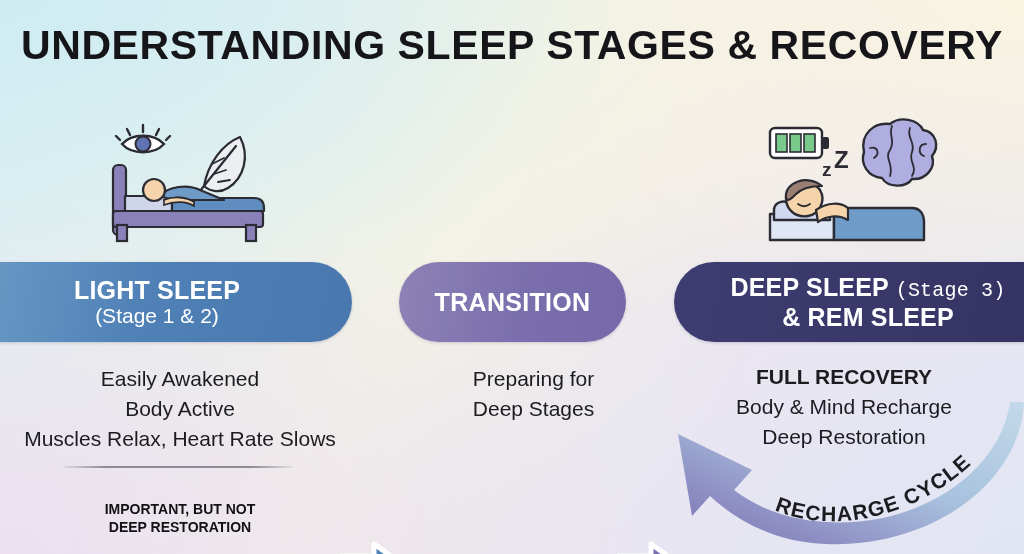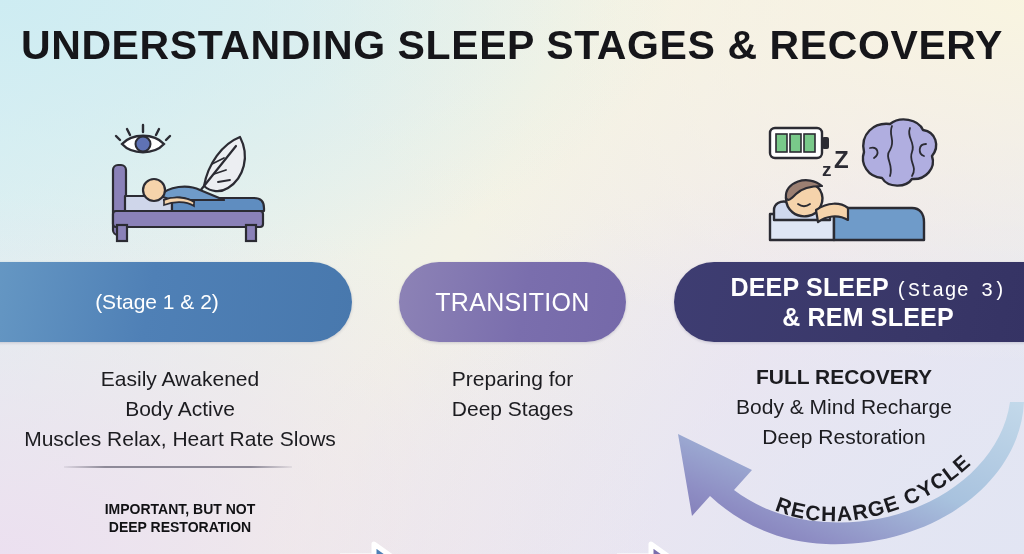--- a/index.html
+++ b/index.html
@@ -69,39 +69,39 @@
   }
   .pill-deep {
     left: 674px;
     width: 388px;
     background: linear-gradient(100deg, #3e3d72 0%, #393768 60%, #343263 100%);
   }
 
   .pill-line1 { font-size: 25px; font-weight: 700; letter-spacing: 0.2px; }
   .pill-line2 { font-size: 21px; font-weight: 400; }
   .pill-line1 .sub { font-size: 20px; font-weight: 400; font-family: Liberation Mono, monospace; }
-  .pill-single { font-size: 25px; font-weight: 400; letter-spacing: 0.3px; text-align: right; }
+  .pill-single { font-size: 25px; font-weight: 700; letter-spacing: 0.3px; text-align: right; }
 
   .arrow {
     position: absolute;
     top: 272px;
     width: 66px;
     height: 60px;
   }
   .arrow-1 { left: 340px; }
   .arrow-2 { left: 617px; }
 
   
   .col {
     position: absolute;
     text-align: center;
     color: #1c1c20;
   }
   .col-left   { left: 0px;   top: 364px; width: 360px; }
-  .col-mid    { left: 390px; top: 364px; width: 245px; }
+  .col-mid    { left: 411px; top: 364px; width: 245px; }
   .col-right  { left: 648px; top: 362px; width: 392px; }
 
   .line-reg  { font-size: 21px; font-weight: 400; line-height: 1.42; }
   .line-bold { font-size: 21px; font-weight: 700; line-height: 1.42; }
 
   .divider {
     position: absolute;
     left: 64px;
     top: 466px;
     width: 228px;
@@ -207,20 +207,21 @@
         <path d="M38 94 C42 97, 46 97, 50 94" fill="none" stroke="#2b2b33" stroke-width="1.8" stroke-linecap="round"></path>
 
         <path d="M56 100 C68 92, 80 92, 88 98 L88 110 C78 104, 66 106, 58 112 Z" fill="#f5d3ab" stroke="#2b2b33" stroke-width="2.2" stroke-linejoin="round"></path>
       </g>
     </svg>
   </div>
 
   <div class="band">
 
     <div class="pill pill-light">
+      <div class="pill-line1">LIGHT SLEEP</div>
       <div class="pill-line2">(Stage 1 &amp; 2)</div>
     </div>
 
     <div class="arrow arrow-1">
       <svg viewBox="0 0 66 60" width="66" height="60" aria-hidden="true">
         <path d="M0 22 L34 22 L34 10 L62 30 L34 50 L34 38 L0 38 Z" fill="#4f80b6" stroke="#ffffff" stroke-width="5" stroke-linejoin="round"></path>
       </svg>
     </div>
 
     <div class="pill pill-transition">

